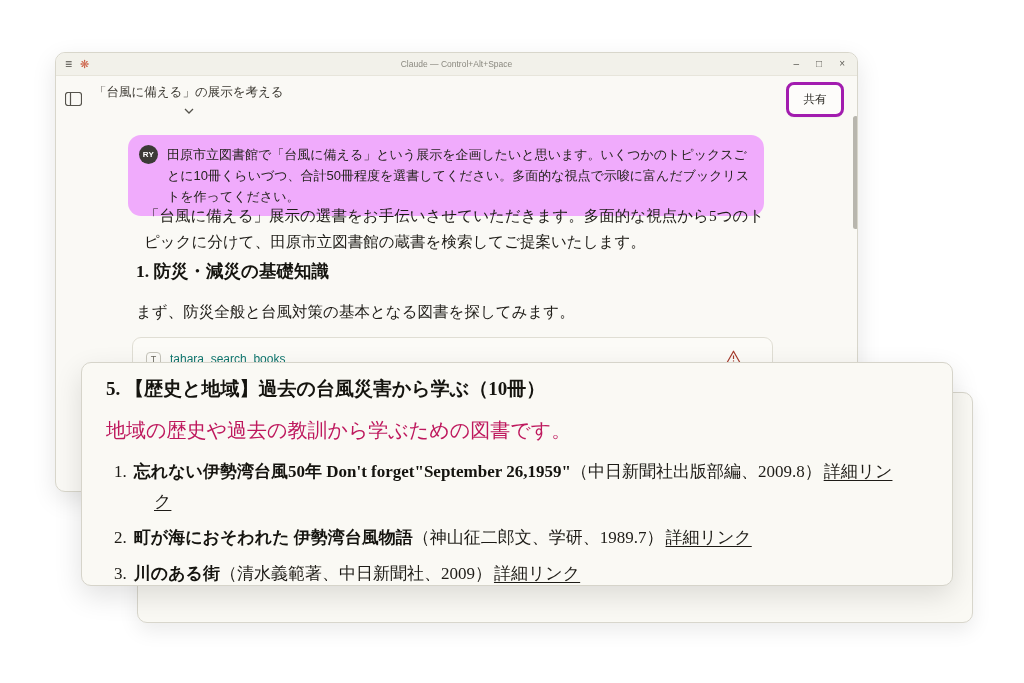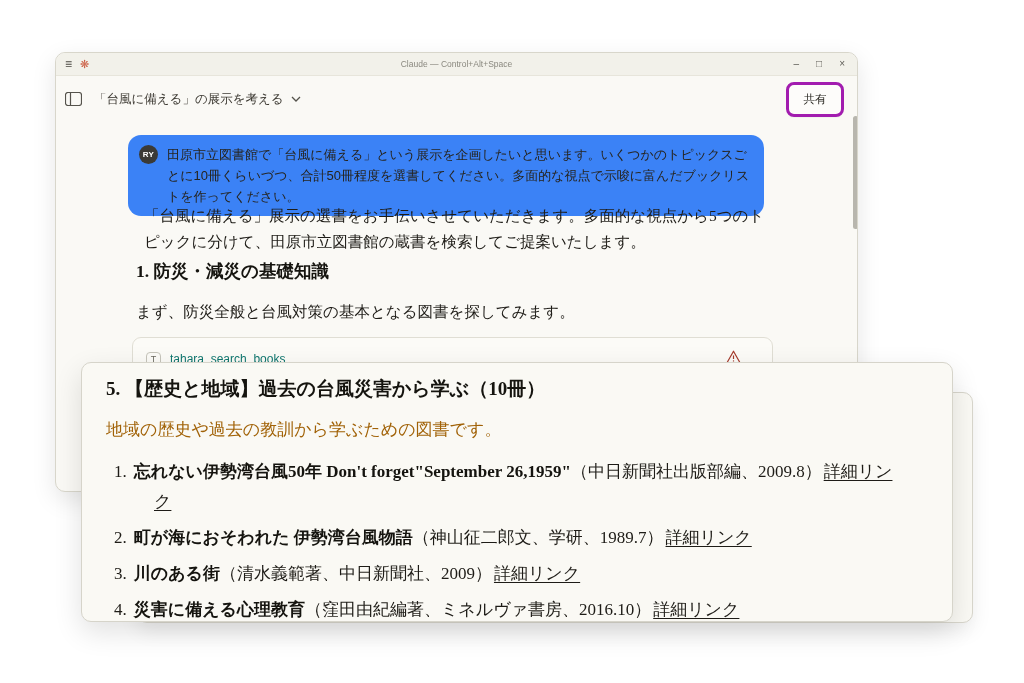--- a/index.html
+++ b/index.html
@@ -27,32 +27,32 @@
     position:absolute;left:0;right:0;text-align:center;font-size:8.5px;color:#8a887f;
   }
   .tb-controls{position:absolute;right:12px;top:0;height:22px;display:flex;align-items:center;gap:17px;}
   .tb-controls span{font-size:10px;color:#5f5d57;line-height:1;cursor:default;}
 
   .header{
     position:absolute;left:0;top:22px;right:0;height:48px;
     display:flex;align-items:center;padding:0 13px 0 9px;box-sizing:border-box;
   }
   .sidebar-toggle{display:flex;align-items:center;}
-  .conv-title{display:flex;align-items:center;gap:7px;margin-left:12px;font-size:12.5px;color:#3d3a33;}
+  .conv-title{display:flex;align-items:center;gap:7px;margin-left:12px;font-size:12.5px;color:#3d3a33;flex-direction:column;}
   .spacer{flex:1;}
   .share-btn{
     background:#fdfcfa;border:3px solid #a21caf;border-radius:8px;height:29px;min-width:52px;
     display:flex;align-items:center;justify-content:center;font-size:11.5px;color:#2b2923;
     box-shadow:0 1px 1px rgba(0,0,0,.03);
   }
 
   
   .bubble{
     position:absolute;left:72px;top:82px;width:636px;box-sizing:border-box;
-    background:#3b82f6;border-radius:13px;padding:9px 14px 9px 11px;
+    background:#f0abfc;border-radius:13px;padding:9px 14px 9px 11px;
     display:flex;gap:9px;
   }
   .avatar{
     width:19px;height:19px;border-radius:50%;background:#3b3a36;color:#fff;
     font-size:8px;font-weight:bold;display:flex;align-items:center;justify-content:center;
     flex-shrink:0;margin-top:1px;letter-spacing:.3px;
   }
   .bubble-text{font-size:13px;line-height:21px;color:#26241f;width:588px;}
 
   .intro{position:absolute;left:88px;top:150px;width:628px;font-size:15.5px;line-height:26px;color:#1e1c17;}
@@ -76,27 +76,27 @@
     background:#b8b6ae;border-radius:3px;
   }
 
   
   .card-back{
     position:absolute;left:137px;top:392px;width:836px;height:231px;box-sizing:border-box;
     background:#faf9f4;border:1px solid #d8d6cc;border-radius:10px;
     box-shadow:0 8px 20px rgba(0,0,0,.08);z-index:2;
   }
   .card-front{
-    position:absolute;left:81px;top:362px;width:872px;height:260px;box-sizing:border-box;
+    position:absolute;left:81px;top:362px;width:872px;height:224px;box-sizing:border-box;
     background:#faf9f4;border:1px solid #d6d4ca;border-radius:10px;
     box-shadow:0 10px 28px rgba(0,0,0,.12);z-index:3;
     overflow:hidden;padding:13px 24px 0;
   }
   .card-h{font-size:19px;line-height:26px;font-weight:700;color:#15140f;margin:0 0 16px;}
-  .card-desc{font-size:17px;line-height:24px;color:#a16207;margin:0 0 15px;}
+  .card-desc{font-size:20px;line-height:24px;color:#be185d;margin:0 0 15px;}
   .book-list{list-style:none;margin:0;padding:0;width:800px;}
   .book-list li{
     font-size:17px;line-height:30px;color:#1e1c17;
     margin:0 0 6px 8px;padding-left:40px;text-indent:-40px;
   }
   .book-num{margin-right:7px;}
   .book-title{font-weight:700;color:#15140f;}
   .book-link{color:#1e1c17;text-decoration:underline;text-underline-offset:3px;margin-left:2px;cursor:pointer;}
 </style>
 </head>

